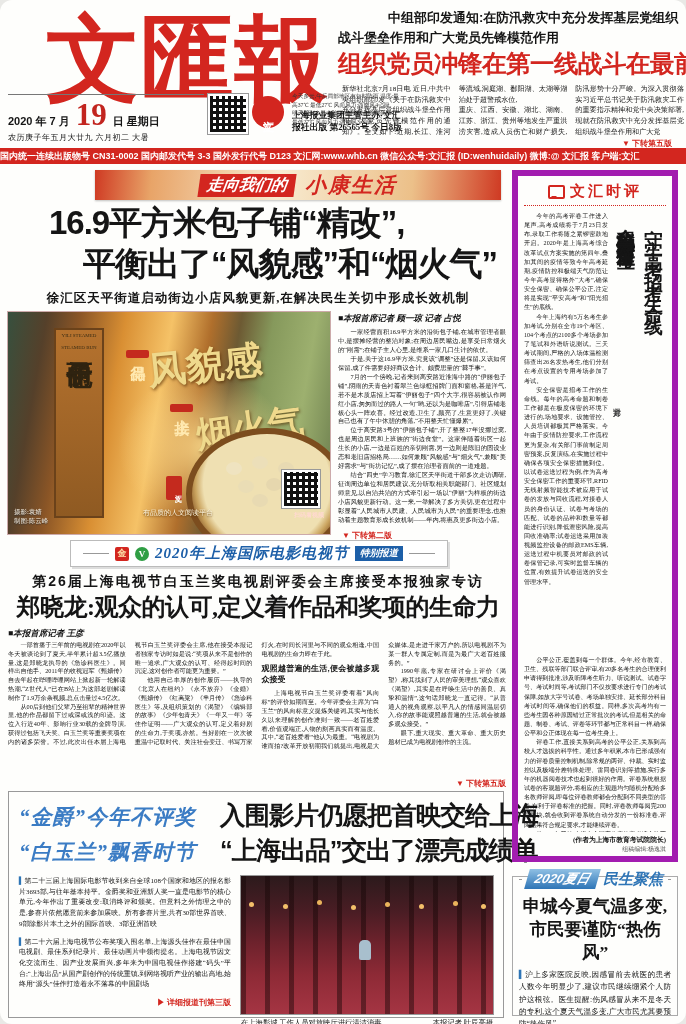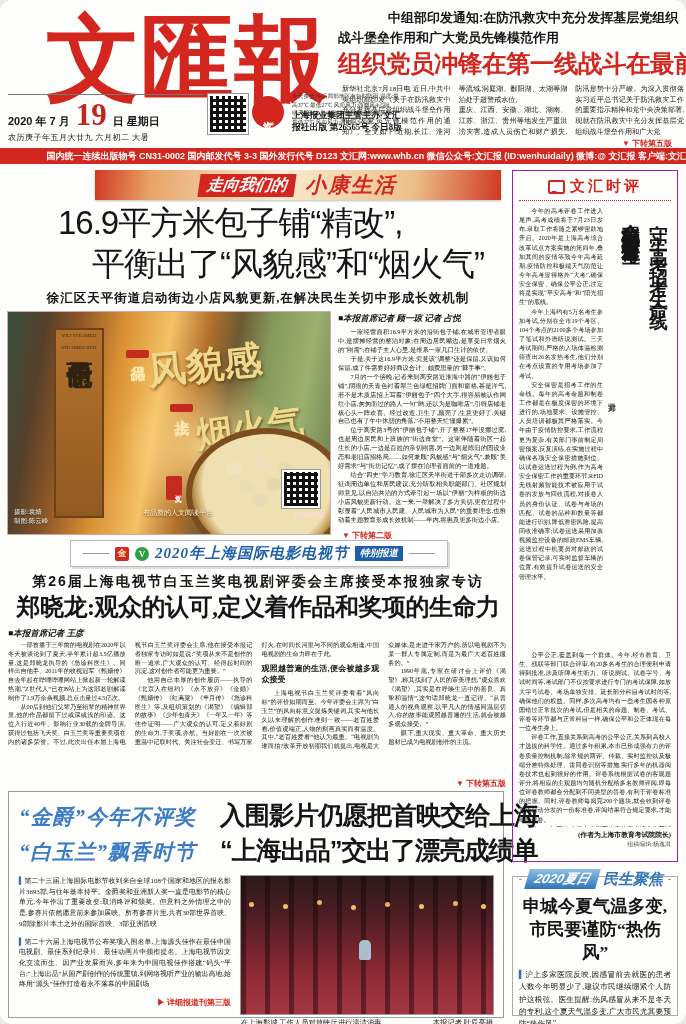--- a/index.html
+++ b/index.html
@@ -30,30 +30,30 @@
       repeating-linear-gradient(0deg,#111 0 3px,transparent 3px 6px),
       repeating-linear-gradient(90deg,#111 0 3px,#fff 3px 6px);
       border:2px solid #fff;outline:1px solid #999;}
   .qr1{left:208px;top:94px;width:36px;height:36px;}
   .brand-logo{left:252px;top:96px;width:32px;height:32px;border-radius:50%;background:#d3261f;
       color:#fff;font-size:11px;font-weight:900;display:flex;align-items:center;justify-content:center;
       writing-mode:vertical-rl;text-orientation:upright;}
   .weather{left:292px;top:92px;width:112px;font-size:5.7px;line-height:1.5;color:#333;}
   .publisher{left:292px;top:110px;width:112px;font-size:8.8px;font-weight:700;line-height:1.35;}
   .info-bar{left:0;top:148px;width:686px;height:16px;background:#d3261f;color:#fff;
-      font-size:9px;font-weight:700;text-align:right;line-height:16px;font-family:"Liberation Sans",sans-serif;}
+      font-size:9px;font-weight:700;text-align:left;line-height:16px;font-family:"Liberation Sans",sans-serif;}
   
   .xk-banner{left:95px;top:170px;width:406px;height:30px;display:flex;align-items:center;justify-content:center;gap:10px;
       background:linear-gradient(95deg,#cf3a23 0%,#e8a468 14%,#f8ecd2 45%,#ecc089 78%,#cf3a23 100%);
       box-shadow:0 1px 2px rgba(0,0,0,.25);}
   .xk-pre{background:#d3261f;color:#fff;font-style:italic;font-weight:900;font-size:16px;
       padding:1px 8px;transform:skewX(-8deg);font-family:"Liberation Sans",sans-serif;}
   .xk-main{color:#d3261f;font-weight:900;font-style:italic;font-size:21px;letter-spacing:2px;}
-  .lead-h1{left:12px;top:202px;width:500px;font-family:"Liberation Sans",sans-serif;
-      font-weight:400;font-size:33px;line-height:1.25;letter-spacing:-1px;}
+  .lead-h1{left:3px;top:202px;width:500px;font-family:"Liberation Sans",sans-serif;
+      font-weight:700;font-size:33px;line-height:1.25;letter-spacing:-1px;}
   .lead-h1 .l1{padding-left:46px;white-space:nowrap;}
   .lead-h1 .l2{padding-left:80px;white-space:nowrap;}
   .lead-sub{left:8px;top:290px;width:500px;text-align:center;font-size:12.5px;font-weight:700;letter-spacing:1px;}
   
   .photo-shop{left:8px;top:312px;width:322px;height:222px;overflow:hidden;outline:1px solid #caa;
       background:linear-gradient(100deg,#37503e 0%,#55402a 11%,#8a5526 20%,#d98f33 33%,#f5c267 46%,
                  #b06f2c 57%,#6d5a33 65%,#86995c 74%,#9db06f 86%,#66784a 100%);}
   .shop-glow{left:110px;top:60px;width:170px;height:150px;border-radius:50%;
       background:radial-gradient(closest-side,rgba(255,220,140,.85),rgba(255,200,100,0));}
   .wood-sign{left:46px;top:16px;width:46px;height:186px;background:linear-gradient(#b5722e,#8f5a22);
@@ -112,21 +112,21 @@
   .bb-more{text-align:right;color:#d3261f;font-weight:700;font-size:8px;}
   .seats{position:relative;width:252px;height:138px;overflow:hidden;outline:1px solid #999;
       background:
        repeating-linear-gradient(90deg,rgba(20,5,5,.45) 0 5px,rgba(0,0,0,0) 5px 24px),
        linear-gradient(180deg,#2c1a1c 0%,#4a1d24 26%,#6d222c 48%,#8e2a36 72%,#a53543 100%);}
   .lights{left:8px;top:26px;width:5px;height:5px;border-radius:50%;background:#f3c06a;
       box-shadow:34px 2px 0 #f3c06a,68px -2px 0 #eab45c,102px 3px 0 #f3c06a,136px 0 0 #eab45c,170px 2px 0 #f3c06a,204px -1px 0 #eab45c,232px 2px 0 #f3c06a;}
   .worker{left:118px;top:64px;width:12px;height:20px;border-radius:5px 5px 2px 2px;background:#a8bfcd;}
   .seat-caption{display:flex;justify-content:space-between;font-size:7.3px;margin-top:4px;width:252px;}
   
-  .comm-box{left:512px;top:170px;width:166px;height:692px;border:1px solid #a21caf;box-sizing:border-box;padding:6px;}
+  .comm-box{left:512px;top:170px;width:166px;height:692px;border:6px solid #a21caf;box-sizing:border-box;padding:6px;}
   .comm-head{display:flex;align-items:center;justify-content:center;gap:5px;
       border-bottom:1.5px dotted #d3261f;padding-bottom:4px;}
   .comm-bubble{width:13px;height:10px;border:2.5px solid #d3261f;border-radius:2px;position:relative;}
   .comm-bubble:after{content:"";position:absolute;left:1px;bottom:-5px;border:3px solid transparent;border-top-color:#d3261f;}
   .comm-title{color:#d3261f;font-weight:900;font-size:15px;letter-spacing:3px;}
   .comm-flex{position:relative;display:flex;height:438px;margin-top:6px;}
   .comm-coltext{width:84px;font-size:6.1px;line-height:1.5;overflow:hidden;}
   .comm-vert{flex:1;writing-mode:vertical-rl;text-orientation:upright;font-weight:900;
       font-family:"Liberation Serif",serif;font-size:18.5px;line-height:1.5;padding-top:2px;}
   .comm-vert .vl1{letter-spacing:11px;}

